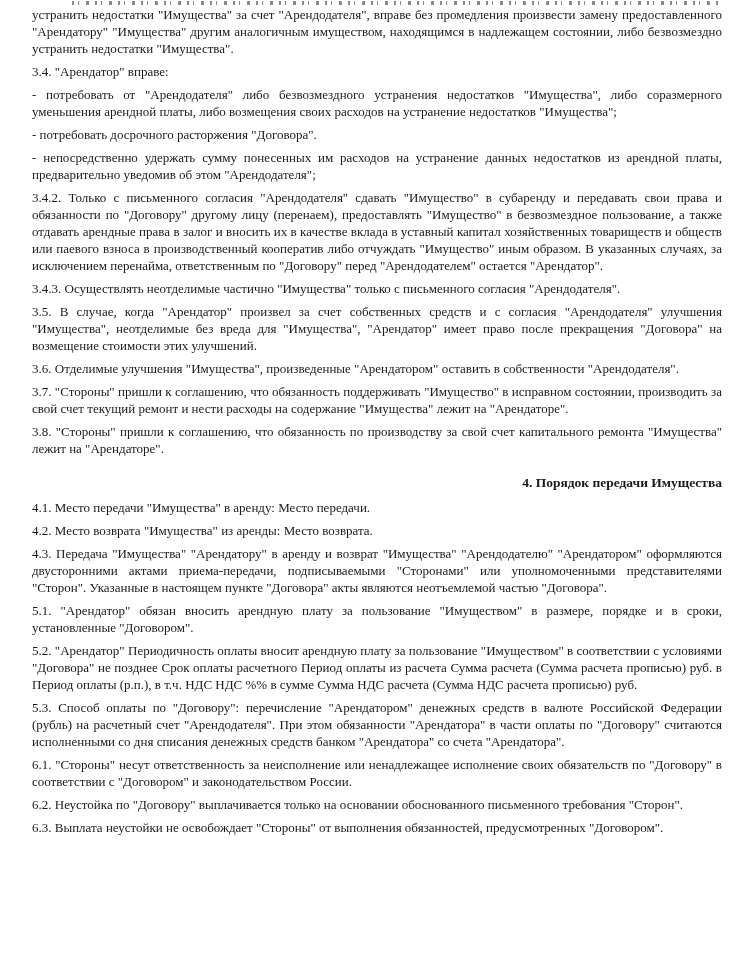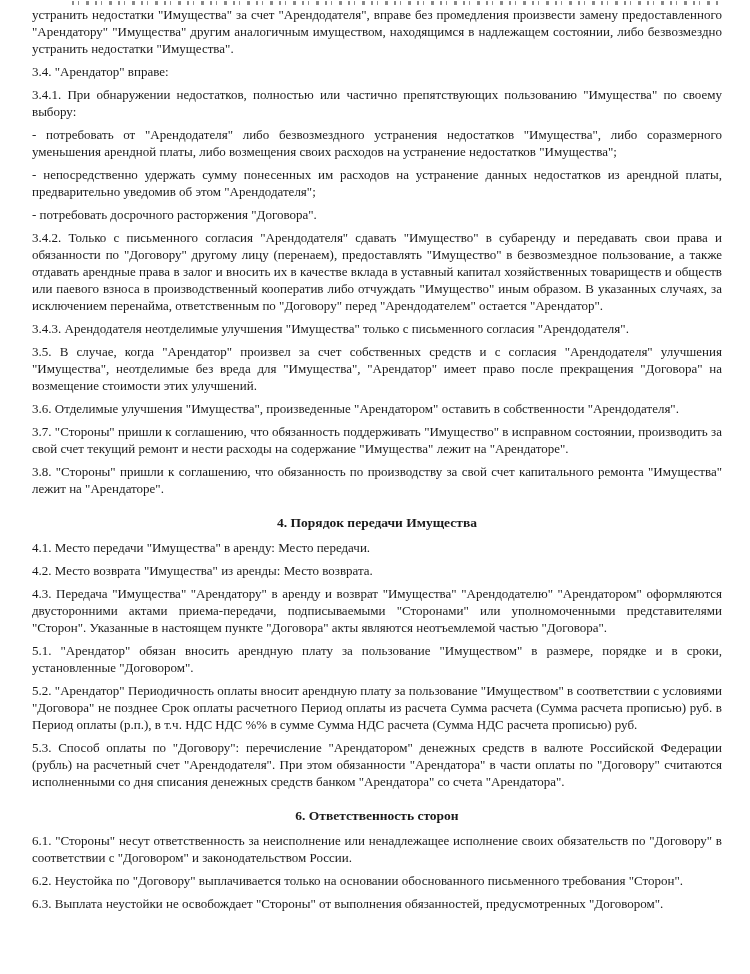--- a/index.html
+++ b/index.html
@@ -38,46 +38,44 @@
     );
     opacity: 0.55;
   }
   p.paragraph, p.list-item {
     margin: 0 0 6px 0;
   }
   h2.heading {
     font-size: 13.5px;
     font-weight: bold;
     margin: 17px 0 8px 0;
-    text-align: center;
+    text-align: right;
   }
 </style>
 </head>
 <body>
 
 <div class="page">
   <div class="clipped-line"></div>
   <div id="doc-blocks">
       <p class="paragraph">устранить недостатки "Имущества" за счет "Арендодателя", вправе без промедления произвести замену предоставленного "Арендатору" "Имущества" другим аналогичным имуществом, находящимся в надлежащем состоянии, либо безвозмездно устранить недостатки "Имущества".</p>
       <p class="paragraph">3.4. "Арендатор" вправе:</p>
-      <p class="paragraph">3.4.1. При обнаружении недостатков, полностью или частично препятствующих пользованию "Имущества" по своему выбору:</p>
       <p class="list-item">- потребовать от "Арендодателя" либо безвозмездного устранения недостатков "Имущества", либо соразмерного уменьшения арендной платы, либо возмещения своих расходов на устранение недостатков "Имущества";</p>
+      <p class="list-item">- потребовать досрочного расторжения "Договора".</p>
       <p class="list-item">- непосредственно удержать сумму понесенных им расходов на устранение данных недостатков из арендной платы, предварительно уведомив об этом "Арендодателя";</p>
-      <p class="list-item">- потребовать досрочного расторжения "Договора".</p>
       <p class="paragraph">3.4.2. Только с письменного согласия "Арендодателя" сдавать "Имущество" в субаренду и передавать свои права и обязанности по "Договору" другому лицу (перенаем), предоставлять "Имущество" в безвозмездное пользование, а также отдавать арендные права в залог и вносить их в качестве вклада в уставный капитал хозяйственных товариществ и обществ или паевого взноса в производственный кооператив либо отчуждать "Имущество" иным образом. В указанных случаях, за исключением перенайма, ответственным по "Договору" перед "Арендодателем" остается "Арендатор".</p>
-      <p class="paragraph">3.4.3. Арендодателя неотделимые улучшения "Имущества" только с письменного согласия "Арендодателя".</p>
+      <p class="paragraph">3.4.3. Осуществлять неотделимые частично "Имущества" только с письменного согласия "Арендодателя".</p>
       <p class="paragraph">3.5. В случае, когда "Арендатор" произвел за счет собственных средств и с согласия "Арендодателя" улучшения "Имущества", неотделимые без вреда для "Имущества", "Арендатор" имеет право после прекращения "Договора" на возмещение стоимости этих улучшений.</p>
       <p class="paragraph">3.6. Отделимые улучшения "Имущества", произведенные "Арендатором" оставить в собственности "Арендодателя".</p>
       <p class="paragraph">3.7. "Стороны" пришли к соглашению, что обязанность поддерживать "Имущество" в исправном состоянии, производить за свой счет текущий ремонт и нести расходы на содержание "Имущества" лежит на "Арендаторе".</p>
       <p class="paragraph">3.8. "Стороны" пришли к соглашению, что обязанность по производству за свой счет капитального ремонта "Имущества" лежит на "Арендаторе".</p>
       <h2 class="heading">4. Порядок передачи Имущества</h2>
       <p class="paragraph">4.1. Место передачи "Имущества" в аренду: Место передачи.</p>
       <p class="paragraph">4.2. Место возврата "Имущества" из аренды: Место возврата.</p>
       <p class="paragraph">4.3. Передача "Имущества" "Арендатору" в аренду и возврат "Имущества" "Арендодателю" "Арендатором" оформляются двусторонними актами приема-передачи, подписываемыми "Сторонами" или уполномоченными представителями "Сторон". Указанные в настоящем пункте "Договора" акты являются неотъемлемой частью "Договора".</p>
       <p class="paragraph">5.1. "Арендатор" обязан вносить арендную плату за пользование "Имуществом" в размере, порядке и в сроки, установленные "Договором".</p>
       <p class="paragraph">5.2. "Арендатор" Периодичность оплаты вносит арендную плату за пользование "Имуществом" в соответствии с условиями "Договора" не позднее Срок оплаты расчетного Период оплаты из расчета Сумма расчета (Сумма расчета прописью) руб. в Период оплаты (р.п.), в т.ч. НДС НДС %% в сумме Сумма НДС расчета (Сумма НДС расчета прописью) руб.</p>
       <p class="paragraph">5.3. Способ оплаты по "Договору": перечисление "Арендатором" денежных средств в валюте Российской Федерации (рубль) на расчетный счет "Арендодателя". При этом обязанности "Арендатора" в части оплаты по "Договору" считаются исполненными со дня списания денежных средств банком "Арендатора" со счета "Арендатора".</p>
-      <h2 class="heading">6. Ответственность сторон</h2>
       <p class="paragraph">6.1. "Стороны" несут ответственность за неисполнение или ненадлежащее исполнение своих обязательств по "Договору" в соответствии с "Договором" и законодательством России.</p>
       <p class="paragraph">6.2. Неустойка по "Договору" выплачивается только на основании обоснованного письменного требования "Сторон".</p>
       <p class="paragraph">6.3. Выплата неустойки не освобождает "Стороны" от выполнения обязанностей, предусмотренных "Договором".</p>
     </div>
 </div>
 
 </body></html>

